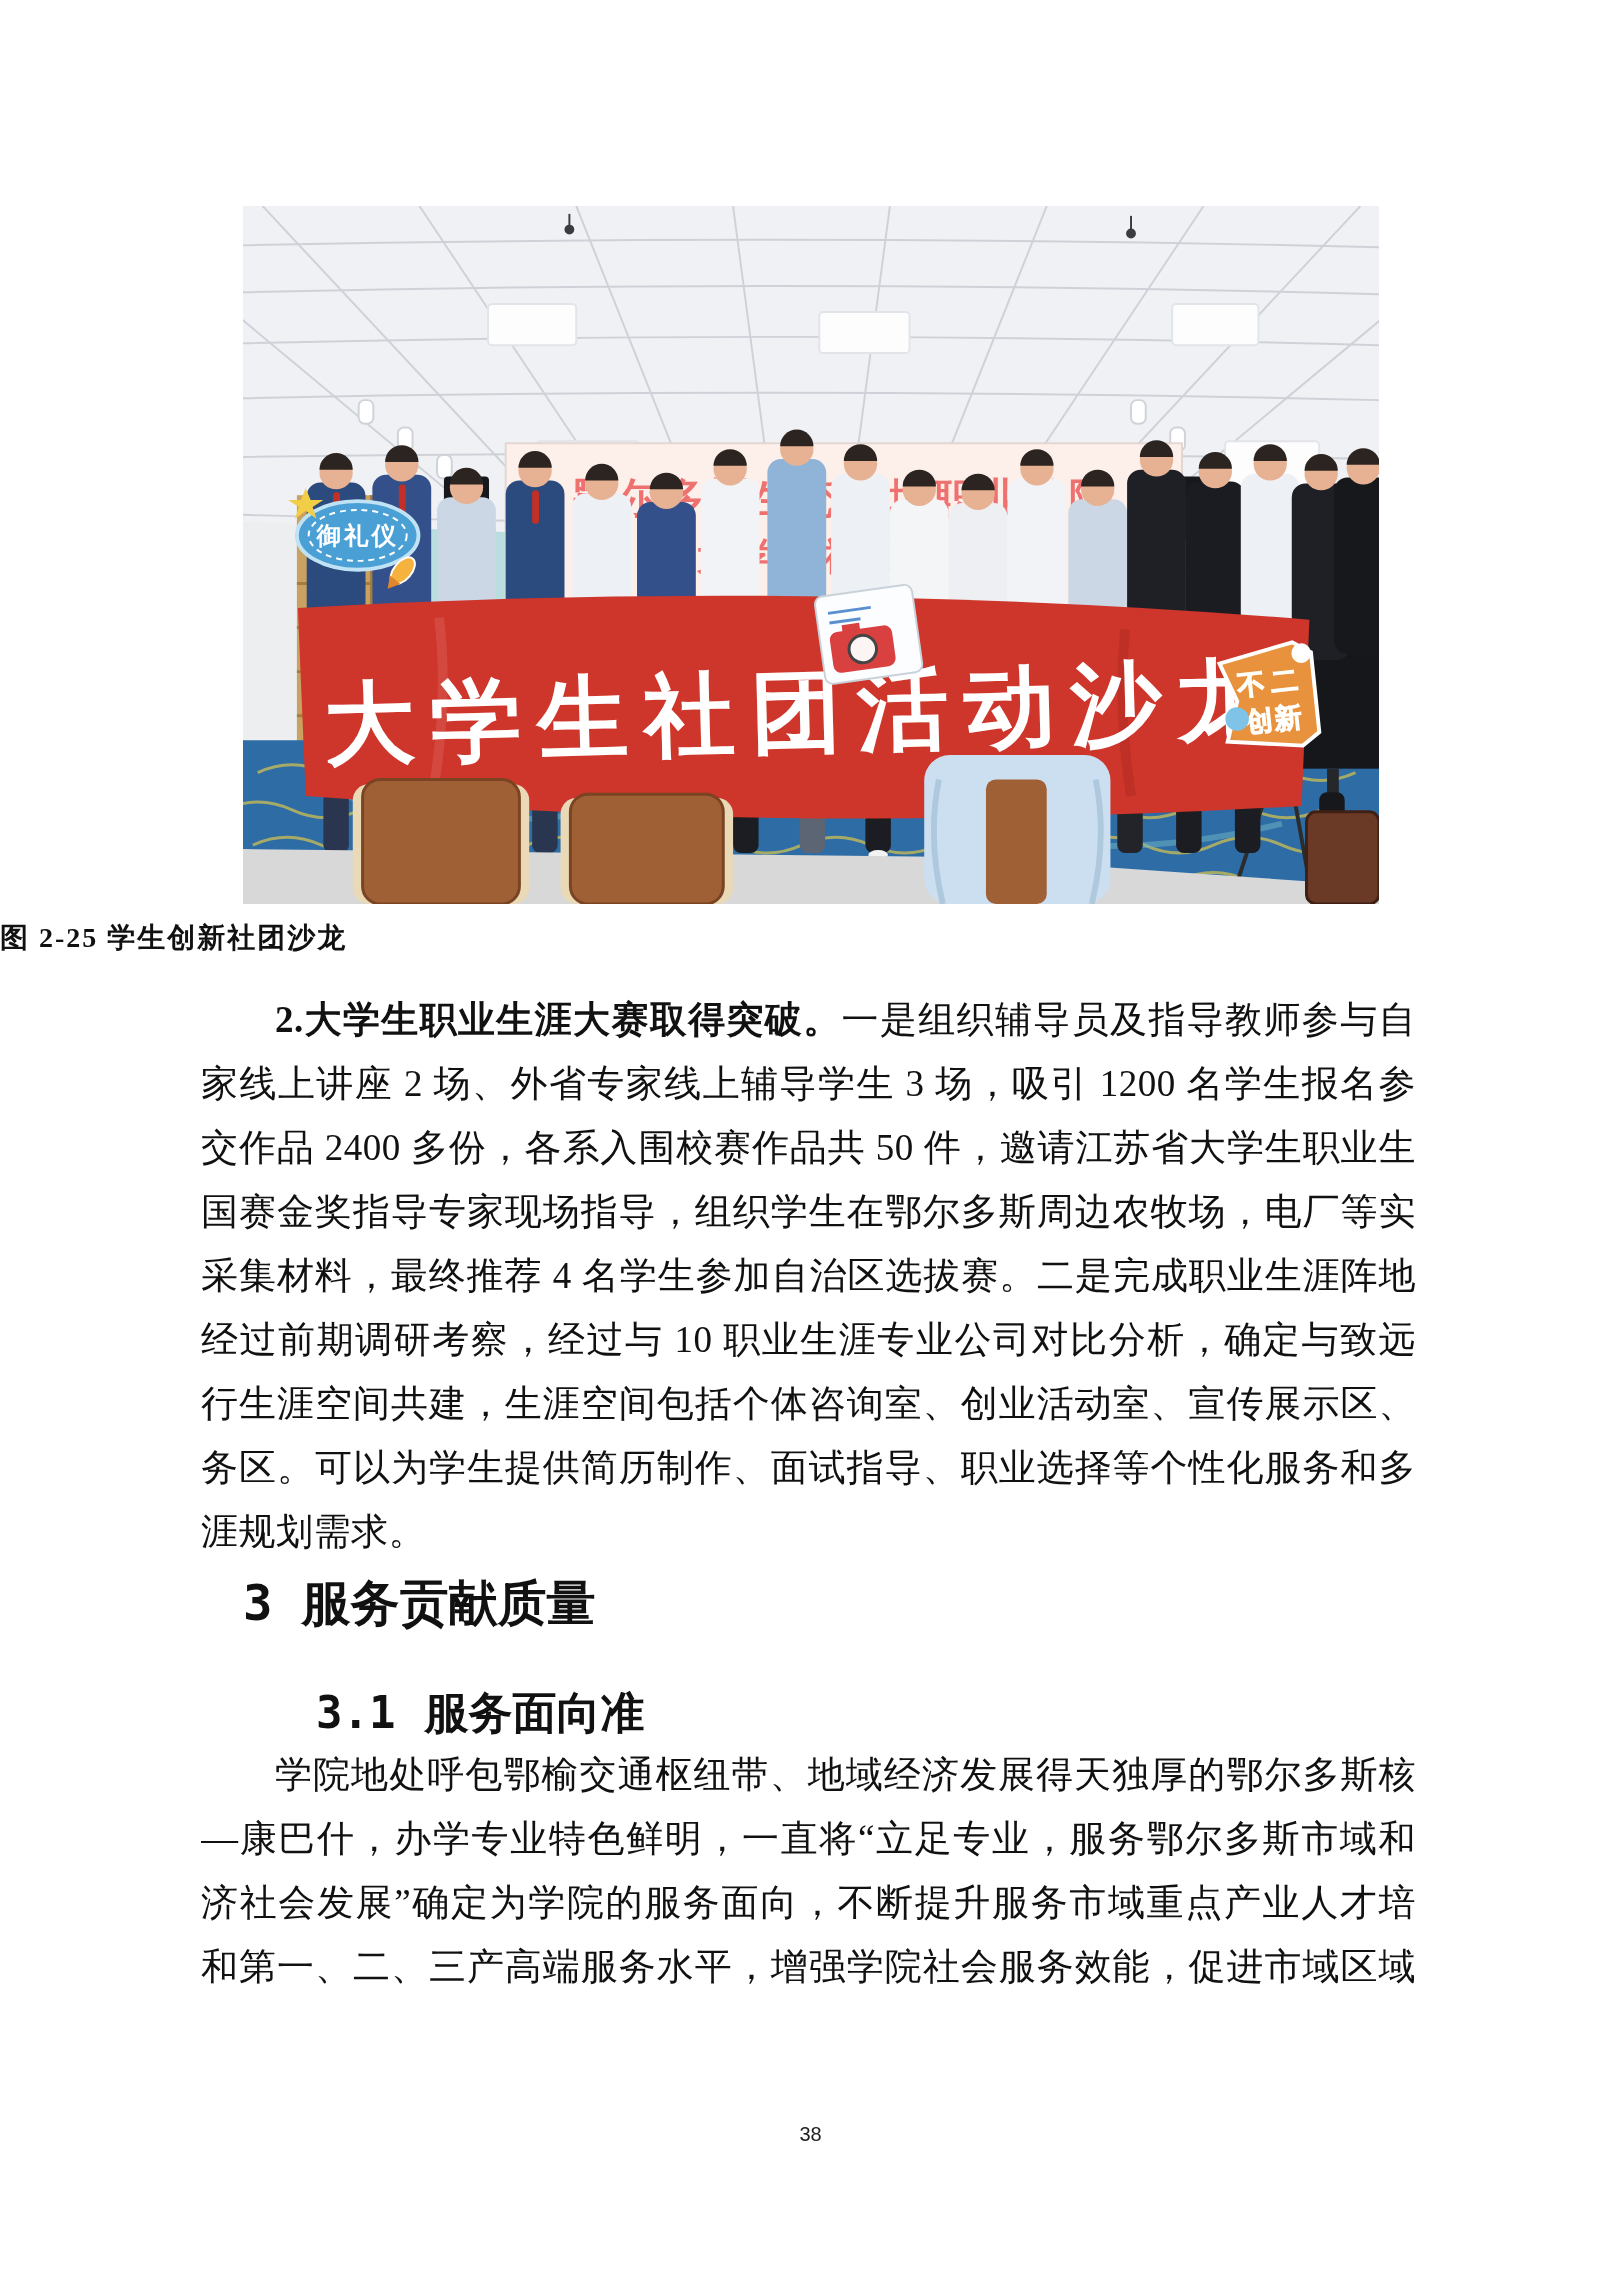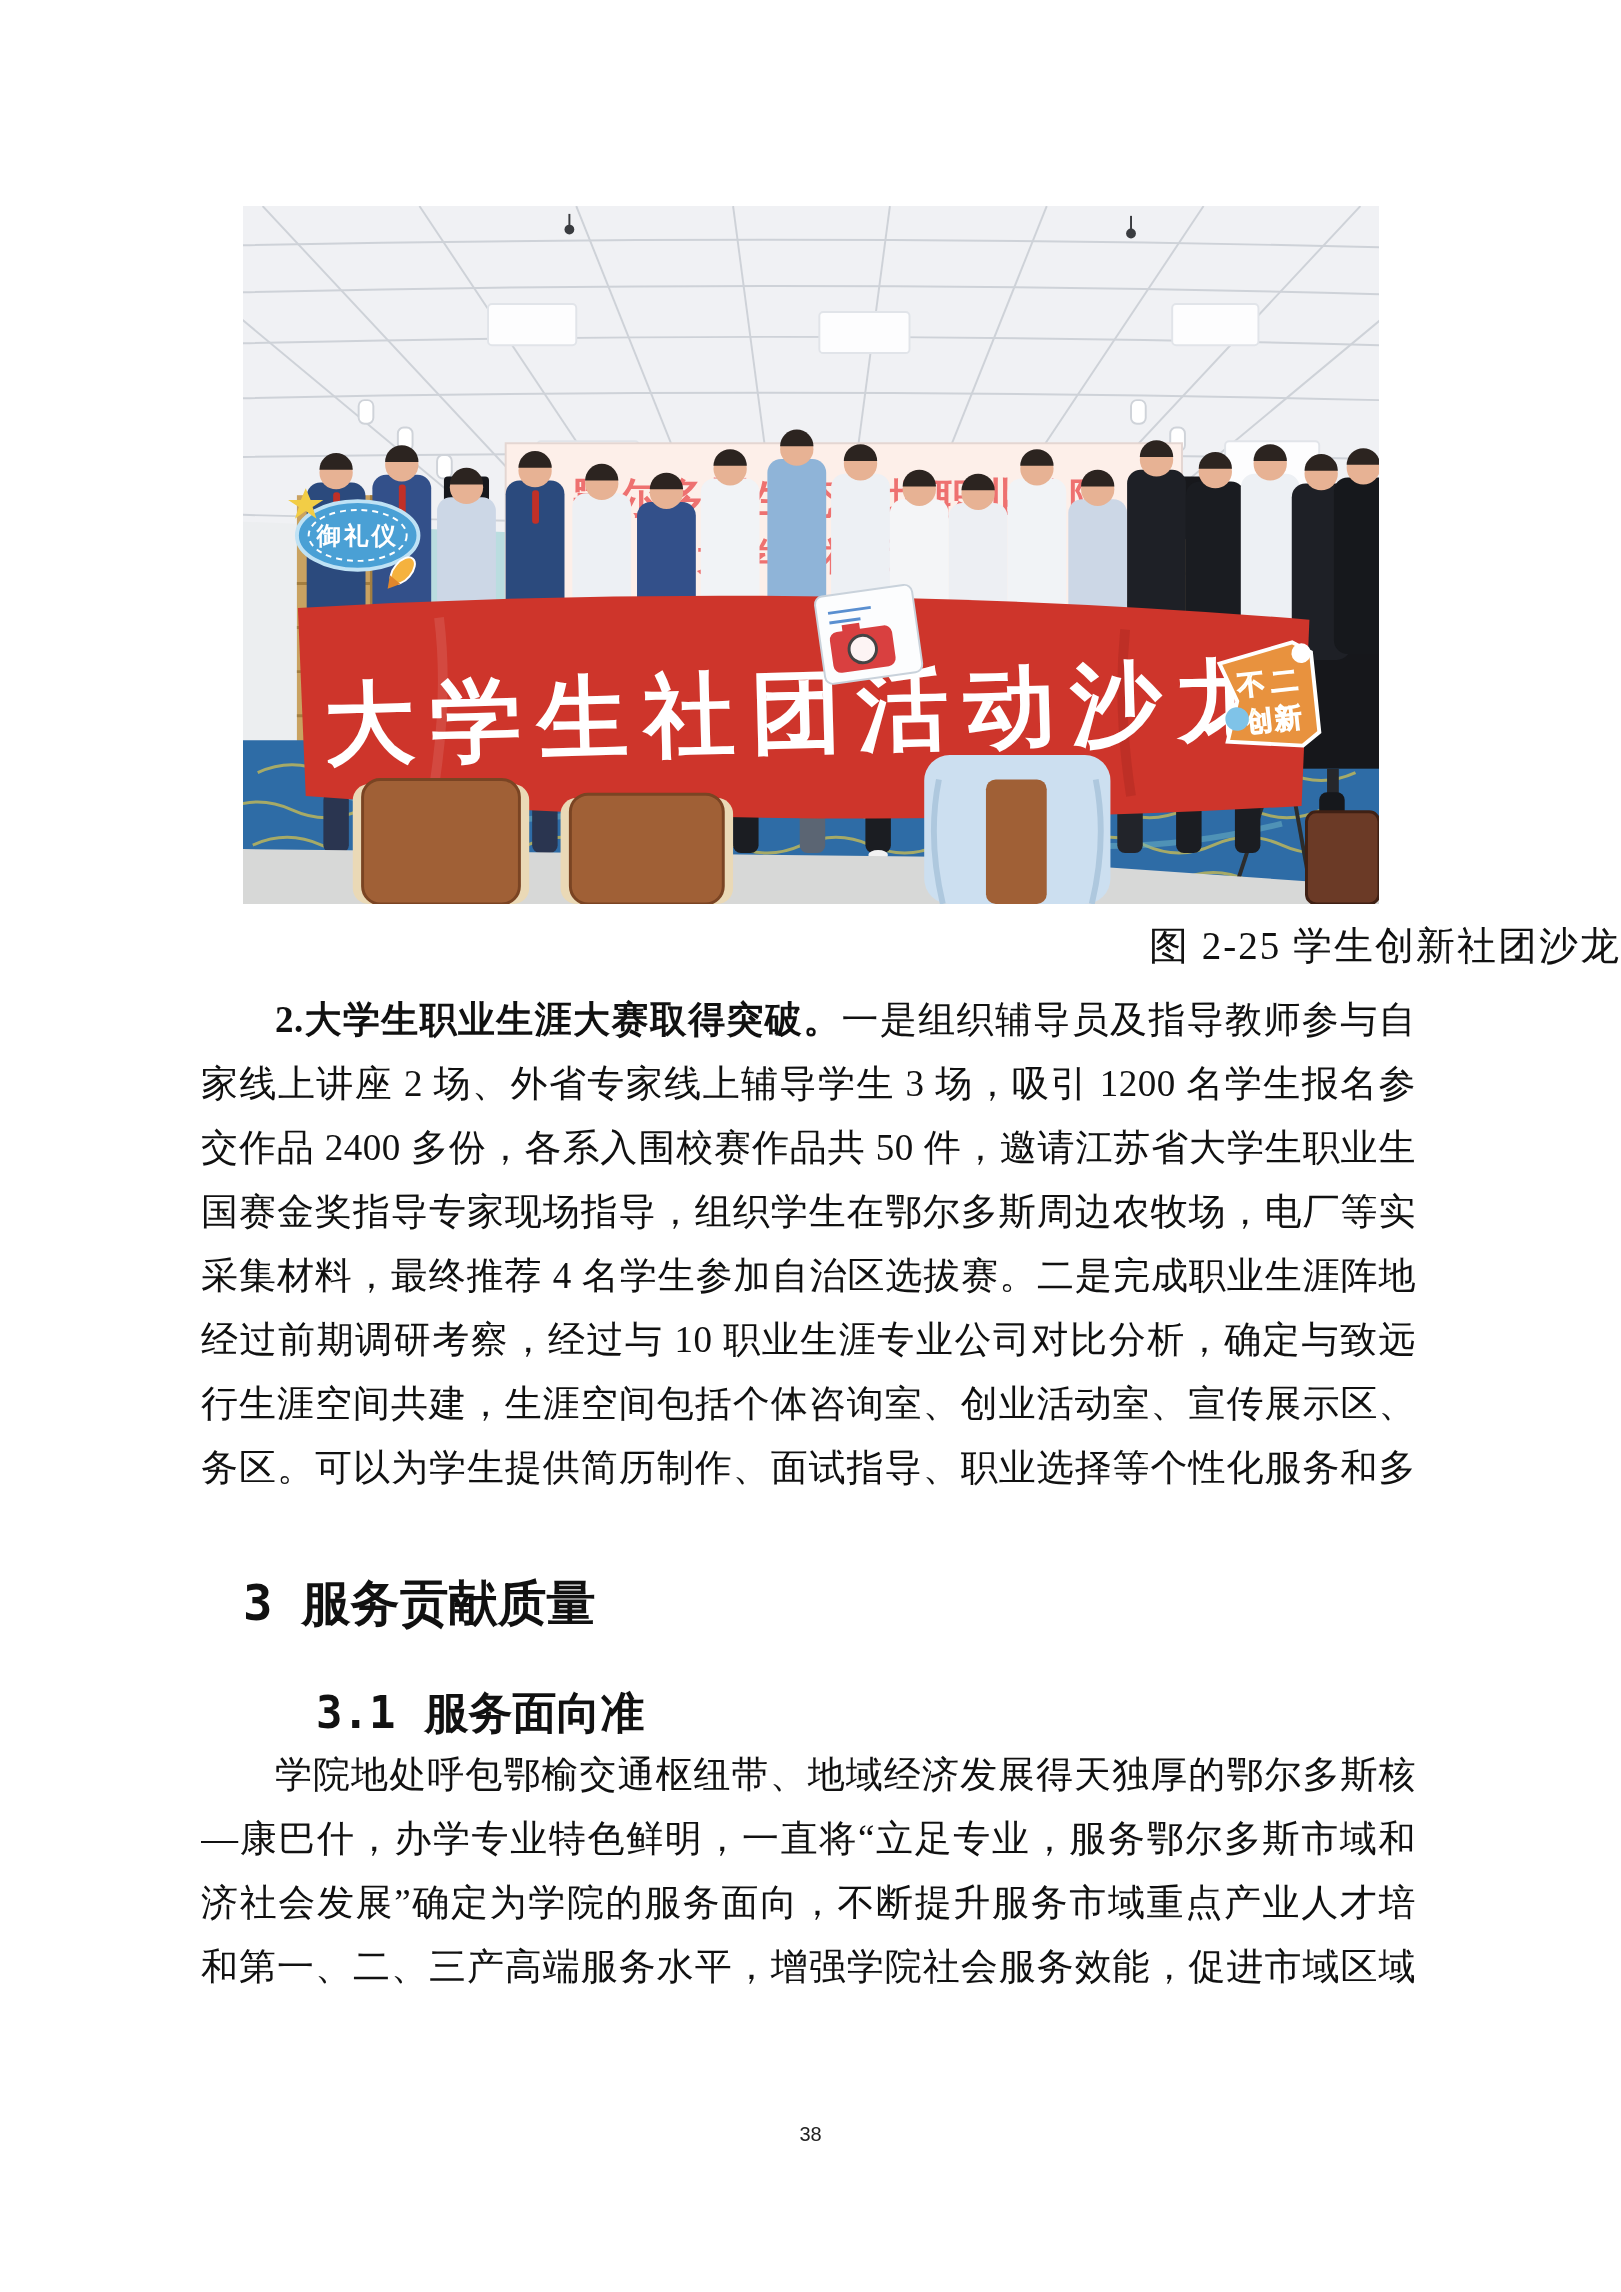--- a/index.html
+++ b/index.html
@@ -2,22 +2,22 @@
 <html><head>
 <meta charset="utf-8">
 <style>
   html,body{margin:0;padding:0;}
   body{
     width:1621px;height:2293px;background:#ffffff;position:relative;
     font-family:"Liberation Serif","DejaVu Serif",serif;color:#111;
   }
   .photo{position:absolute;left:243px;top:206px;width:1136px;height:698px;overflow:hidden;}
   .caption{
-    position:absolute;left:0;top:919px;width:100%;text-align:right;
-    font-size:39px;font-weight:normal;letter-spacing:2px;
+    position:absolute;left:0;top:919px;width:100%;text-align:left;
+    font-size:28px;font-weight:bold;letter-spacing:2px;
   }
   .para{position:absolute;left:201px;width:1215px;font-size:37px;}
   .p1{top:988px;}
   .p2{top:1743px;}
   .line{
     height:64px;line-height:64px;text-align:justify;text-align-last:justify;
     overflow:hidden;letter-spacing:0.5px;
   }
   .line.last{text-align-last:left;}
   .lead{padding-left:74px;}
@@ -278,20 +278,21 @@
 
 <div class="para p1">
   <div class="line lead"><span class="b">2.大学生职业生涯大赛取得突破。</span><span>一是组织辅导员及指导教师参与自治区专</span></div>
   <div class="line">家线上讲座 2 场、外省专家线上辅导学生 3 场，吸引 1200 名学生报名参赛，提</div>
   <div class="line">交作品 2400 多份，各系入围校赛作品共 50 件，邀请江苏省大学生职业生涯大赛</div>
   <div class="line">国赛金奖指导专家现场指导，组织学生在鄂尔多斯周边农牧场，电厂等实习实践，</div>
   <div class="line">采集材料，最终推荐 4 名学生参加自治区选拔赛。二是完成职业生涯阵地建设。</div>
   <div class="line">经过前期调研考察，经过与 10 职业生涯专业公司对比分析，确定与致远生涯进</div>
   <div class="line">行生涯空间共建，生涯空间包括个体咨询室、创业活动室、宣传展示区、自助服</div>
   <div class="line">务区。可以为学生提供简历制作、面试指导、职业选择等个性化服务和多元化职</div>
+  <div class="line last">涯规划需求。</div>
 </div>
 
 <div class="h1">
   <span class="hnum">3</span><span>服务贡献质量</span>
 </div>
 
 <div class="h2">
   <span class="hnum">3.1</span><span>服务面向准</span>
 </div>
 

